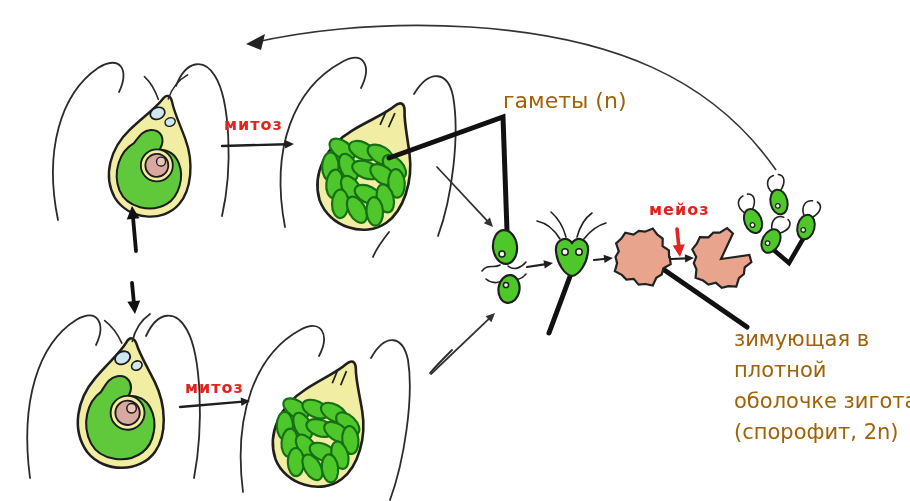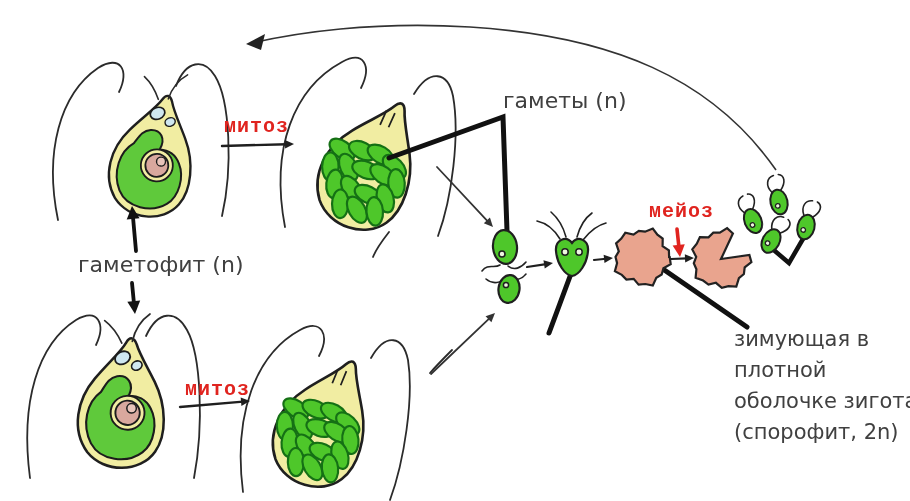--- a/index.html
+++ b/index.html
@@ -1,20 +1,20 @@
 <!DOCTYPE html>
 <html><head>
 <meta charset="utf-8">
 <style>
   html,body{margin:0;padding:0;background:#fff;}
   .stage{position:relative;width:910px;height:501px;background:#ffffff;overflow:hidden;
          font-family:"DejaVu Sans","Liberation Sans",sans-serif;}
   svg{position:absolute;left:0;top:0;}
-  .lbl{position:absolute;font-size:22px;color:#404040;white-space:nowrap;letter-spacing:0px;}
-  .red{color:#e0241f;font-weight:bold;font-size:20px;letter-spacing:1px;font-family:Liberation Mono, monospace;}
+  .lbl{position:absolute;font-size:22px;color:#a16207;white-space:nowrap;letter-spacing:0px;}
+  .red{color:#e0241f;font-weight:bold;font-size:16px;letter-spacing:1px;}
   .block div{font-size:21px;line-height:31px;}
 </style>
 </head>
 <body>
 
 <div class="stage">
 
 <svg id="art" width="910" height="501" viewBox="0 0 910 501">
 
   <g>
@@ -213,21 +213,20 @@
           <line x1="132" y1="283" x2="133.9481397921267" y2="303.1307778519761" stroke="#111" stroke-width="3.8" stroke-linecap="round"></line>
           <polygon points="135,314 127.3255303148391,301.7623321236623 140.18545248997358,300.5178235260687" fill="#111"></polygon>
         </g>
       </g>
 </svg>
 
 <div class="lbl red" style="left:224px;top:115px">митоз</div>
 
 <div class="lbl" style="left:503px;top:88px">гаметы (n)</div>
 
-<div class="lbl" style="left:78px;top:252px">гаметофит (n)</div>
 
 <div class="lbl red" style="left:185px;top:378px">митоз</div>
 
 <div class="lbl red" style="left:649px;top:200px">мейоз</div>
 
 
 <div class="lbl block" style="left:507px;top:326px">
 </div>
 
 <div class="lbl block" style="left:734px;top:324px">

